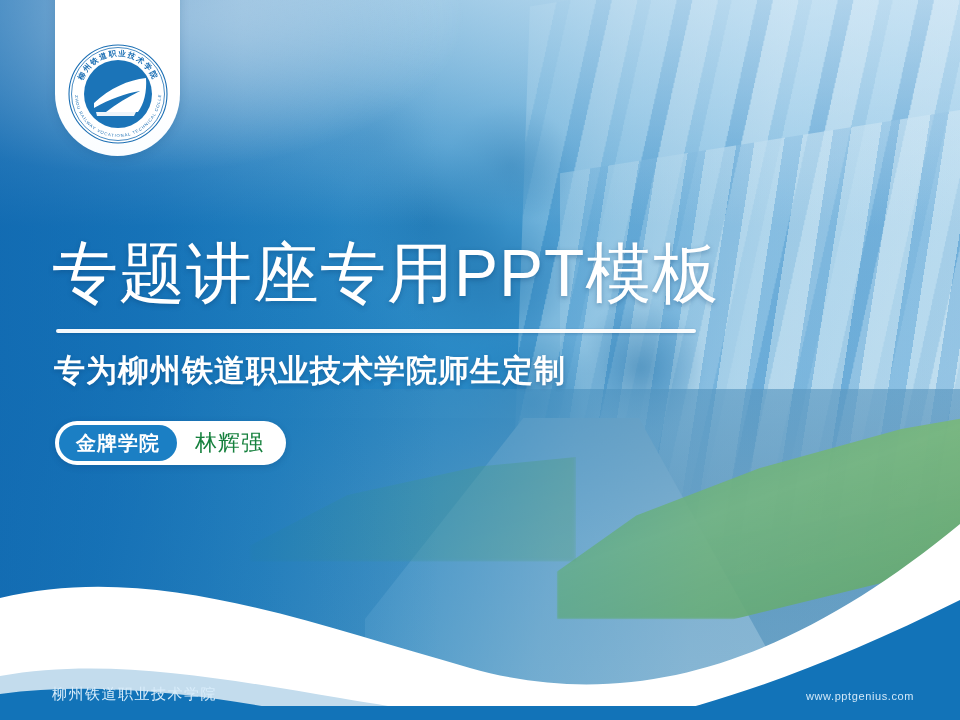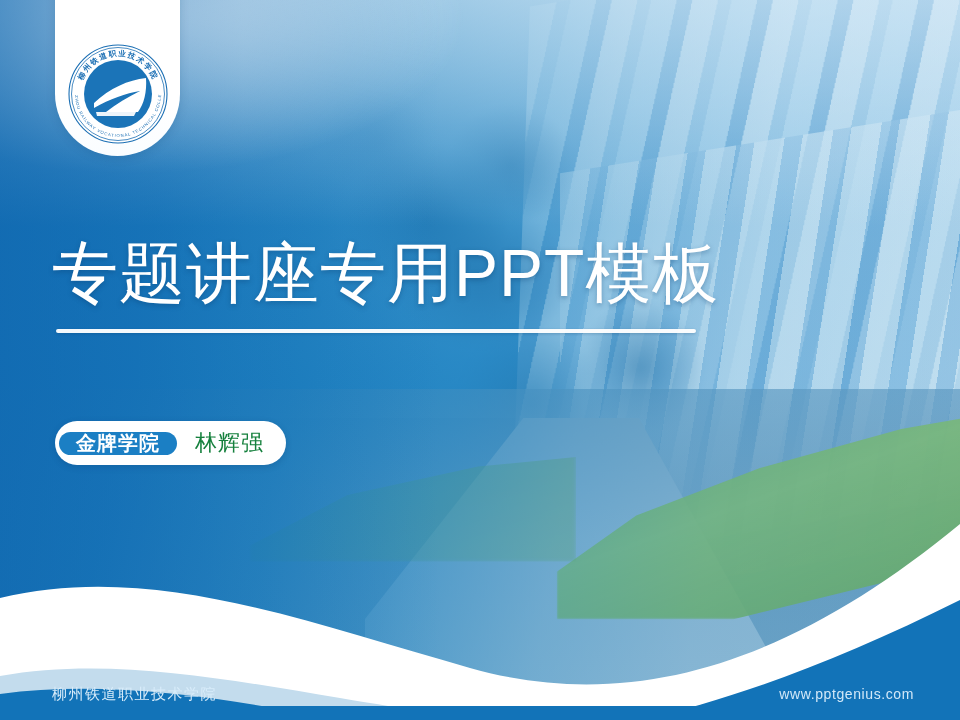--- a/index.html
+++ b/index.html
@@ -144,41 +144,41 @@
 
   
   .badge{
     position:absolute; left:55px; top:421px; height:44px;
     display:flex; align-items:center;
     background:#ffffff; border-radius:22px; padding:0 22px 0 4px;
     box-shadow:0 2px 6px rgba(8,56,104,.22);
   }
   .badge-tag{
     display:flex; align-items:center; justify-content:center;
-    height:23px; padding:0 17px; border-radius:18px;
+    height:36px; padding:0 17px; border-radius:18px;
     background:#1b7fc4; color:#ffffff;
     font-size:20px; font-weight:bold; letter-spacing:1px;
   }
   .badge-name{
     padding-left:18px; font-size:22px; color:#15803d; letter-spacing:1px;
     font-weight:500;
   }
 
   
   .waves{ position:absolute; left:0; bottom:0; width:100%; height:240px; }
   .waves svg{ display:block; width:100%; height:100%; }
 
   
   .footer-left{
     position:absolute; left:52px; bottom:16px;
     font-size:15px; color:#d8ecfa; letter-spacing:1.5px;
   }
   .footer-right{
     position:absolute; right:46px; bottom:18px;
-    font-size:14px; color:#d2e8f8; letter-spacing:.6px;
+    font-size:11px; color:#d2e8f8; letter-spacing:.6px;
   }
 </style>
 </head>
 <body>
 
 <div id="slide">
 
   <div class="photo">
     <div class="sky"></div>
     <div class="building"></div>
@@ -213,20 +213,21 @@
         </text>
         <text font-size="4.2" fill="#1b6fb4" letter-spacing="0.9" font-family="'Liberation Sans',sans-serif">
           <textPath href="#botArc" startOffset="50%" text-anchor="middle">LIUZHOU RAILWAY VOCATIONAL TECHNICAL COLLEGE</textPath>
         </text>
       </svg>
     </div>
   </div>
 
   <div class="title">专题讲座专用PPT模板</div>
   <div class="divider"></div>
+  <div class="subtitle">专为柳州铁道职业技术学院师生定制</div>
 
   <div class="badge">
     <span class="badge-tag">金牌学院</span>
     <span class="badge-name">林辉强</span>
   </div>
 
   <div class="waves">
     <svg viewBox="0 0 960 240" preserveAspectRatio="none" xmlns="http://www.w3.org/2000/svg">
 
       <path d="M0,128 C150,92 300,150 470,198 C640,246 800,186 960,58 L960,240 L0,240 Z" fill="#9fbfd4" opacity=".55"></path>

